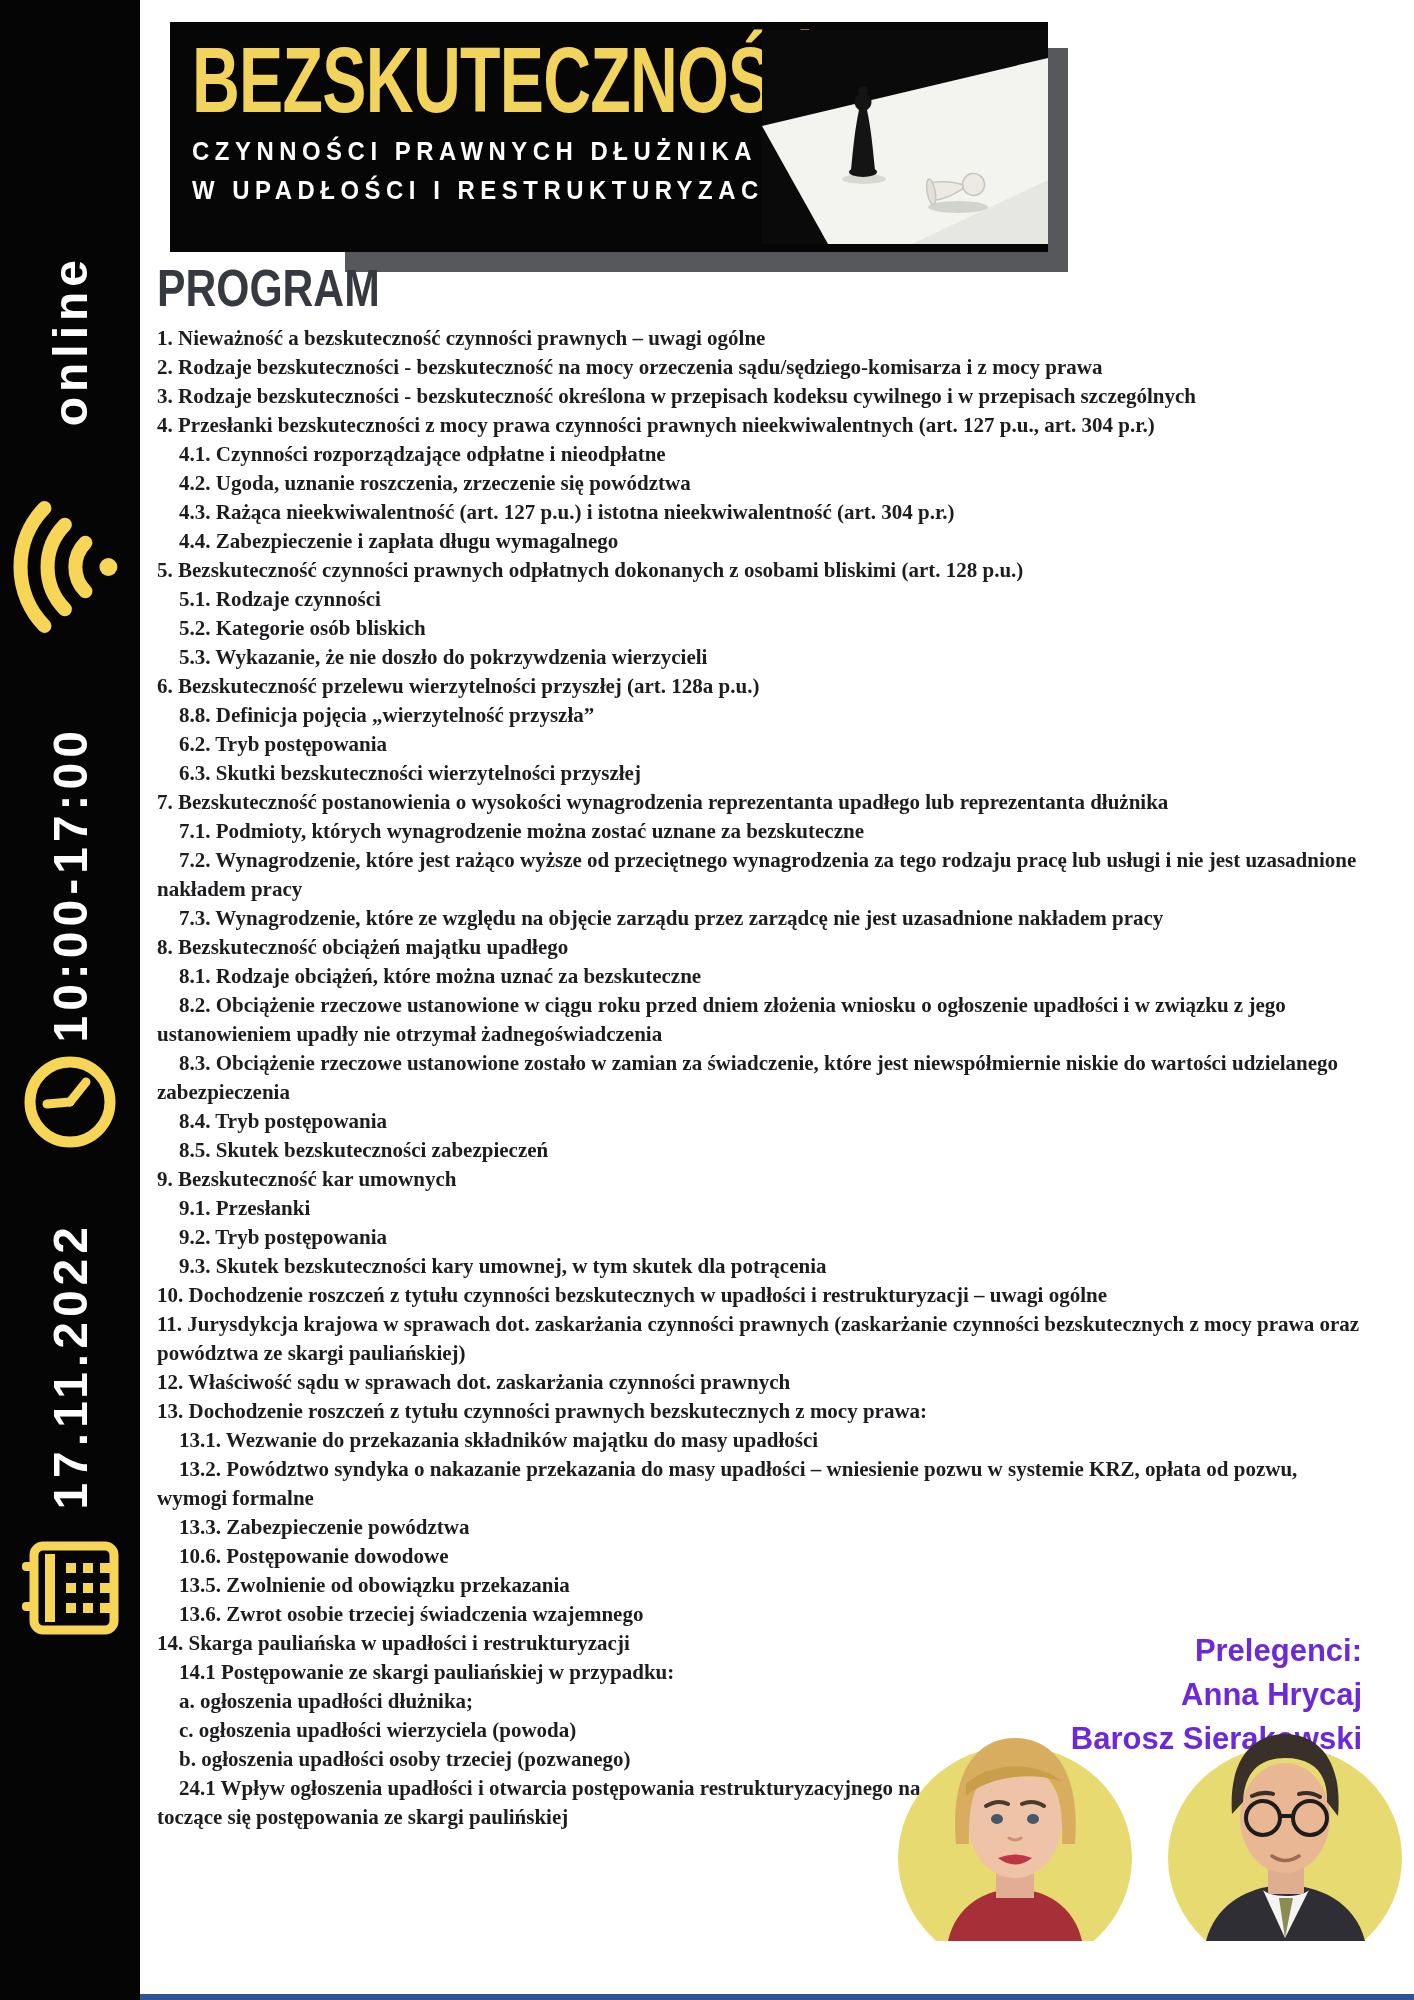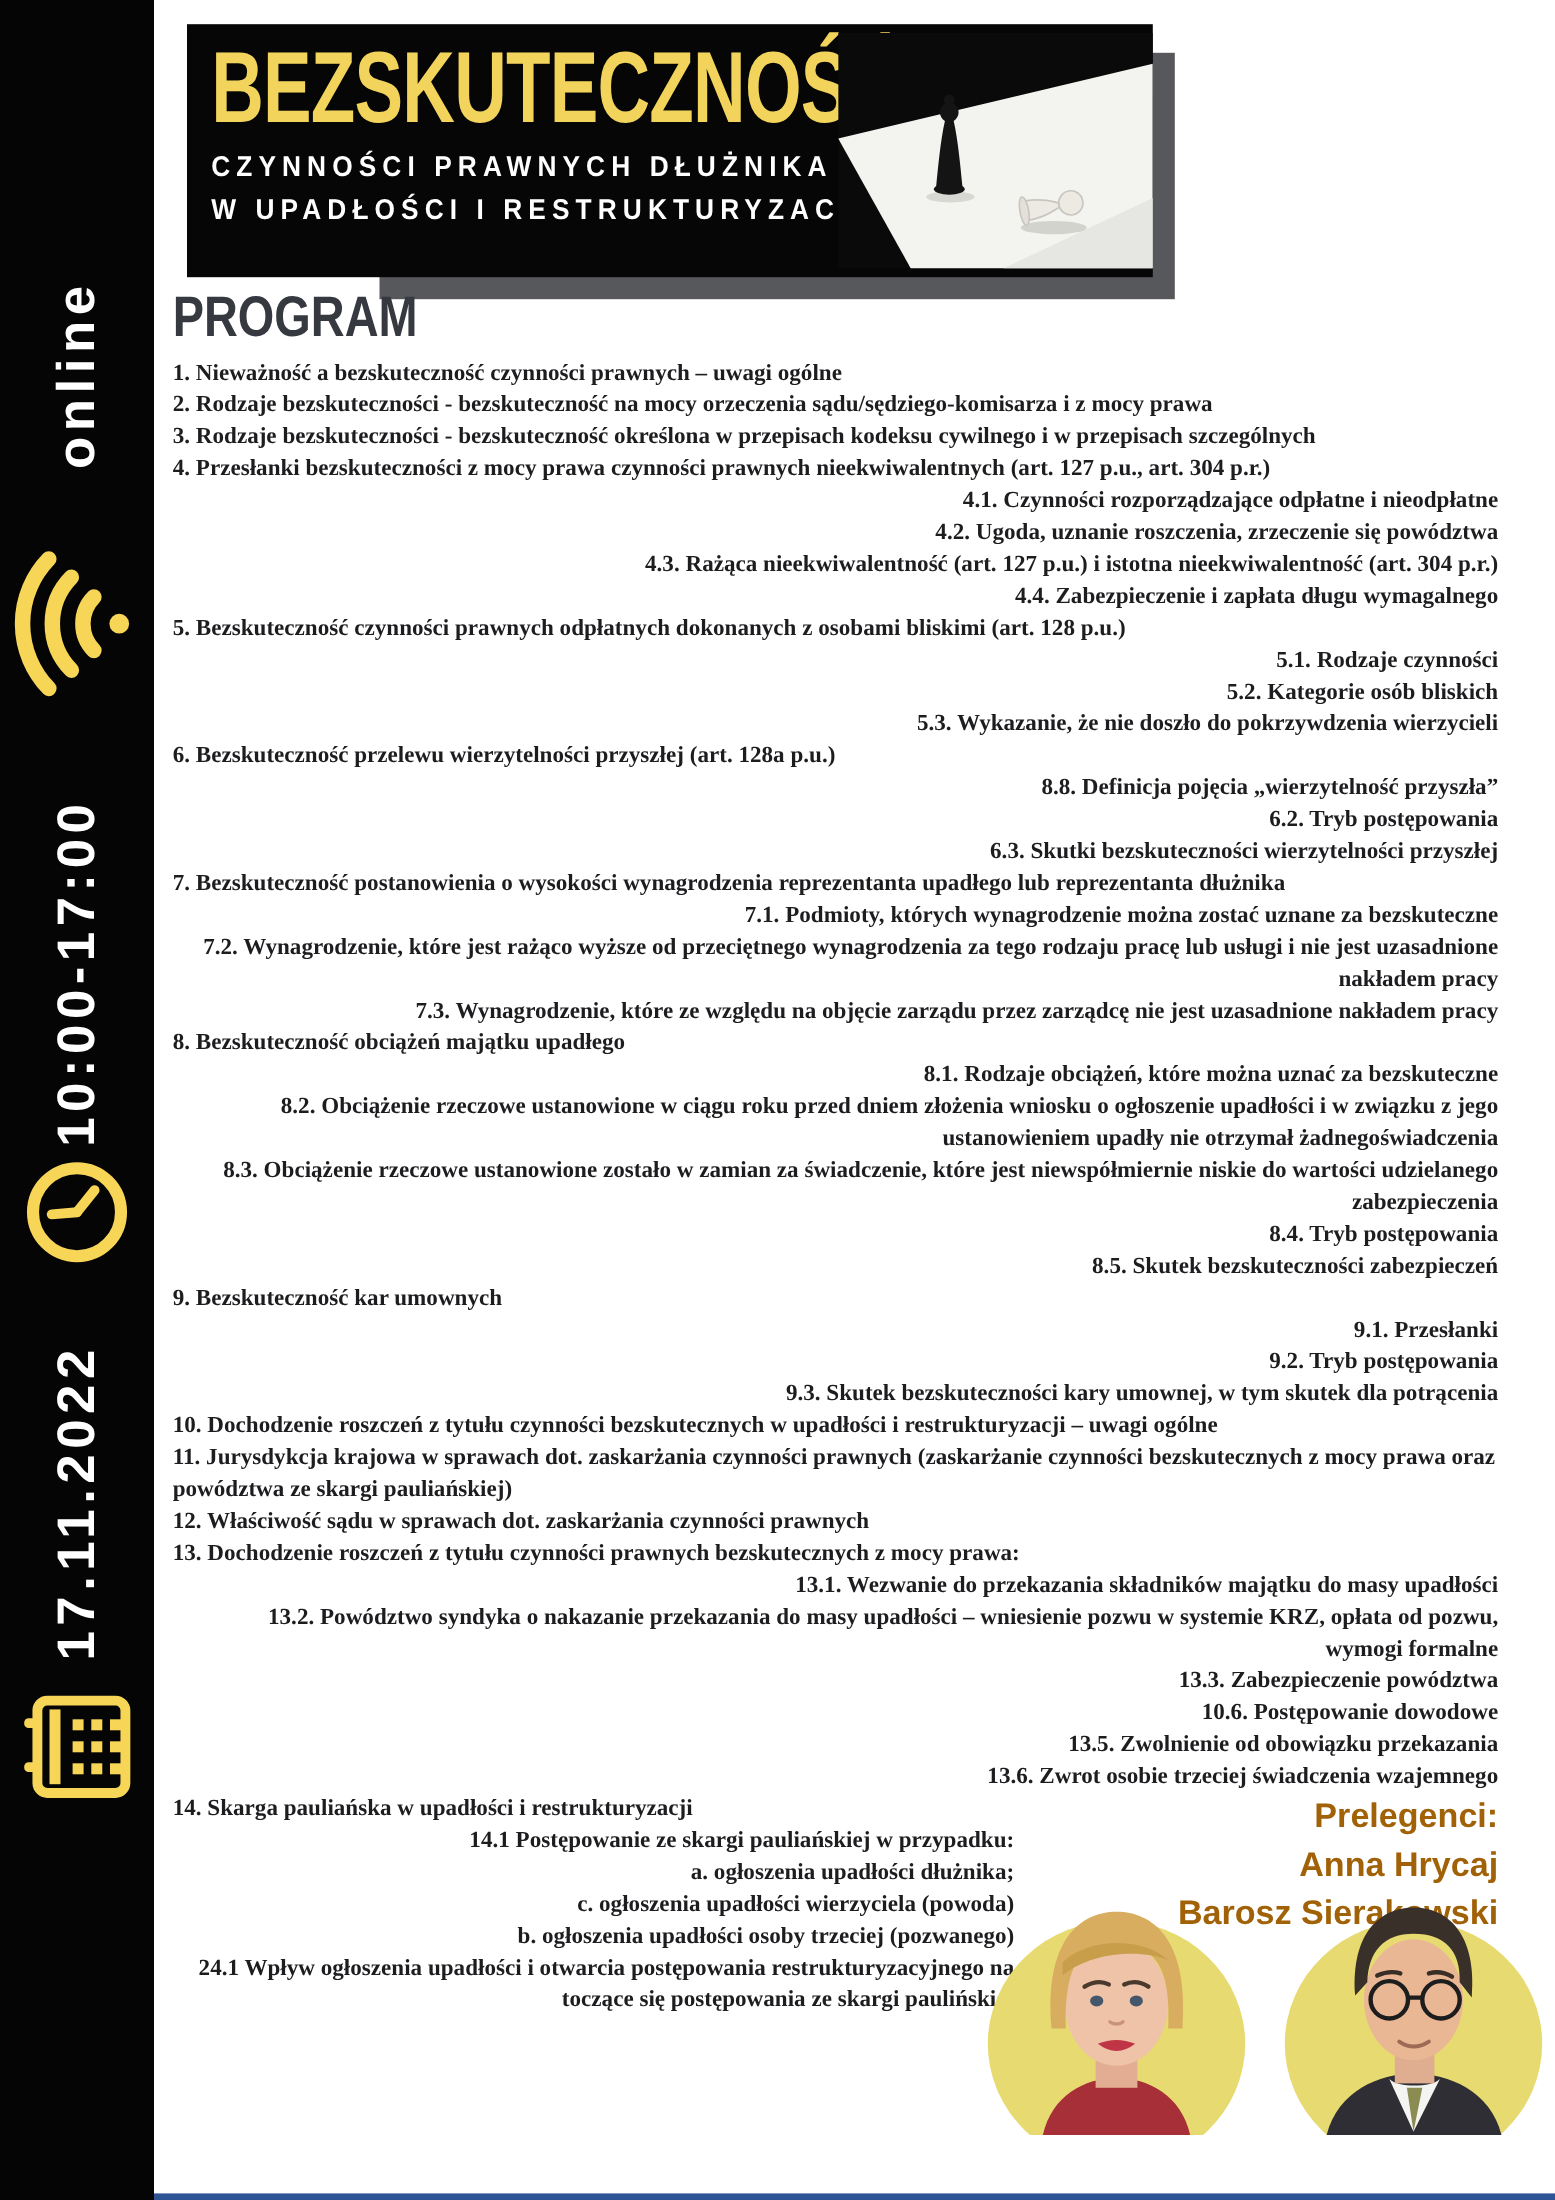--- a/index.html
+++ b/index.html
@@ -30,26 +30,26 @@
   .chess{position:absolute;right:0;top:8px;}
 
   
   .program-heading{margin:0;position:absolute;left:157px;top:262px;color:#363a40;
                    font-size:52px;line-height:52px;font-weight:bold;letter-spacing:0px;
                    transform:scaleX(0.82);transform-origin:left center;}
   .program{position:absolute;left:157px;top:324px;width:1205px;
            font-family:"Liberation Serif",serif;font-weight:bold;font-size:21px;line-height:29px;
            color:#1d1d20;}
   .item{text-indent:0;}
-  .item.sub{text-indent:22px;text-align:right;}
+  .item.sub{text-indent:22px;}
 
   
   .speakers-float{float:right;width:440px;height:300px;position:relative;
                   font-family:"Liberation Sans",sans-serif;}
-  .sp-heading,.sp-name{text-align:right;font-weight:bold;font-size:31px;line-height:44px;color:#a16207;}
+  .sp-heading,.sp-name{text-align:right;font-weight:bold;font-size:31px;line-height:44px;color:#6d28d9;}
   .photos{position:absolute;right:-48px;bottom:-12px;width:520px;display:flex;gap:20px;}
 
   
   .bottom-bar{position:absolute;left:140px;right:0;bottom:0;height:6px;background:#2F5496;z-index:6;}
 </style>
 </head>
 <body>
 
 <div class="page">
 

